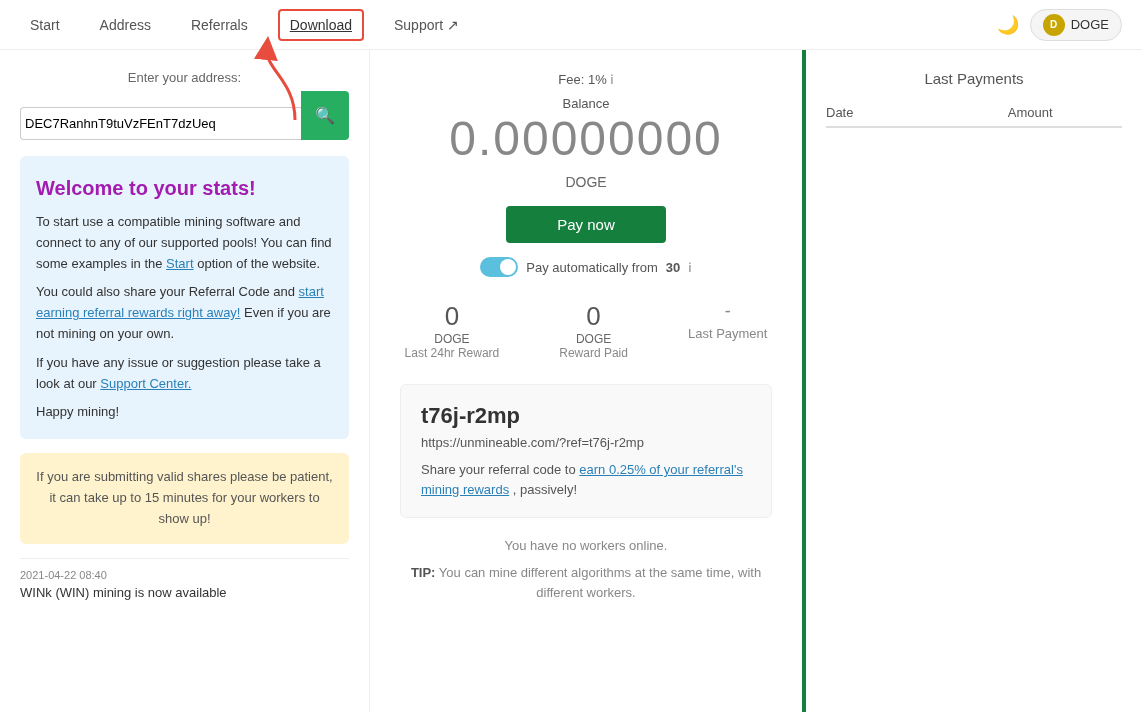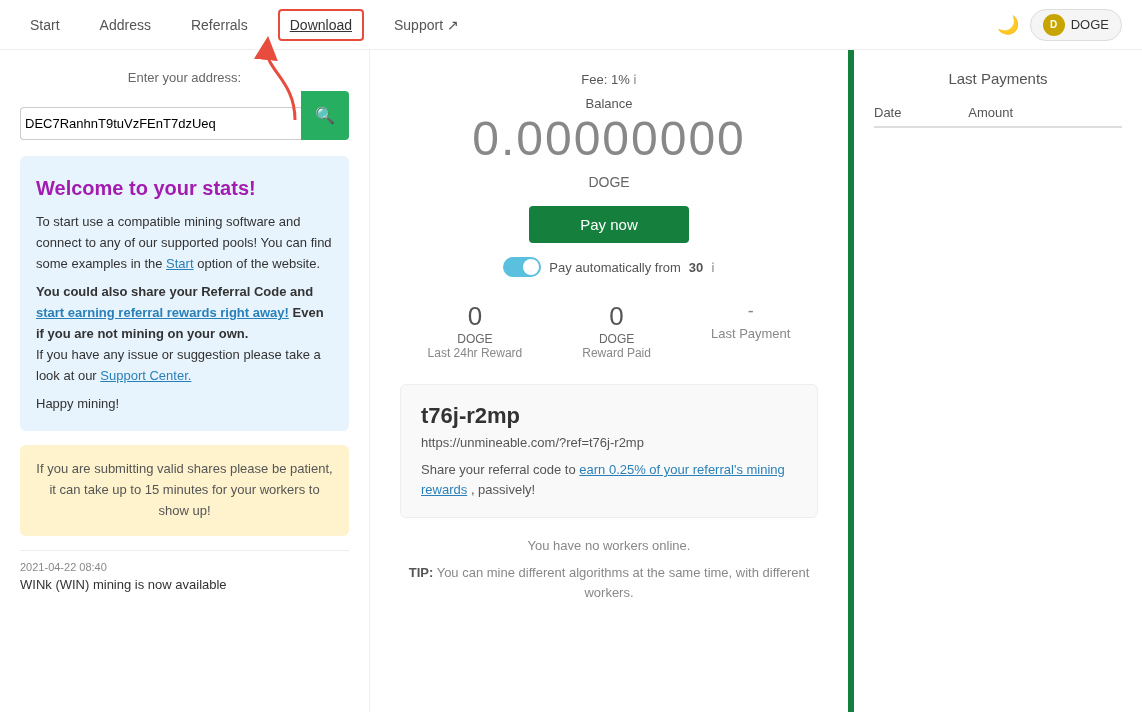--- a/index.html
+++ b/index.html
@@ -134,30 +134,30 @@
     .referral-code { font-size: 22px; font-weight: 600; color: #333; margin-bottom: 6px; }
     .referral-url { font-size: 13px; color: #555; margin-bottom: 10px; }
     .referral-text { font-size: 13px; color: #555; line-height: 1.5; }
     .referral-text a { color: #2980b9; text-decoration: underline; cursor: pointer; }
 
     .no-workers { text-align: center; font-size: 13px; color: #888; margin-bottom: 10px; }
     .tip-text { text-align: center; font-size: 13px; color: #888; line-height: 1.5; }
     .tip-text strong { color: #555; }
 
     
-    .right-panel { width: 294px; padding: 20px; border-left: 6px solid #15803d; flex-shrink: 0; }
+    .right-panel { width: 340px; padding: 20px; border-left: 4px solid #15803d; flex-shrink: 0; }
 
     .last-payments-title { font-size: 15px; color: #555; text-align: center; margin-bottom: 12px; }
 
     .payments-table { width: 100%; border-collapse: collapse; }
     .payments-table th {
       text-align: left; font-size: 13px; color: #555; font-weight: 500;
       padding: 6px 0; border-bottom: 2px solid #ddd;
     }
-    .payments-table th:last-child { text-align: left; }
+    .payments-table th:last-child { text-align: center; }
 
     
     .page-wrapper { position: relative; }
   </style>
 </head>
 <body>
 
 <div class="page-wrapper">
 
   <nav class="navbar">
@@ -199,21 +199,21 @@
         </button>
       </div>
 
       <div class="welcome-box">
         <h3>Welcome to your stats!</h3>
         <p style="margin-bottom:8px;">
           <span>To start use a compatible mining software and connect to any of our supported pools! You can find some examples in the</span>
           <a>Start</a>
           <span>option of the website.</span>
         </p>
-        <p style="margin-bottom:0;font-weight:bold;">
+        <p style="margin-bottom:8px;">
           <span>You could also share your Referral Code and</span>
           <a>start earning referral rewards right away!</a>
           <span>Even if you are not mining on your own.</span>
         </p>
         <p style="margin-bottom:8px;">
           <span>If you have any issue or suggestion please take a look at our</span>
           <a>Support Center.</a>
         </p>
         <p>Happy mining!</p>
       </div>

